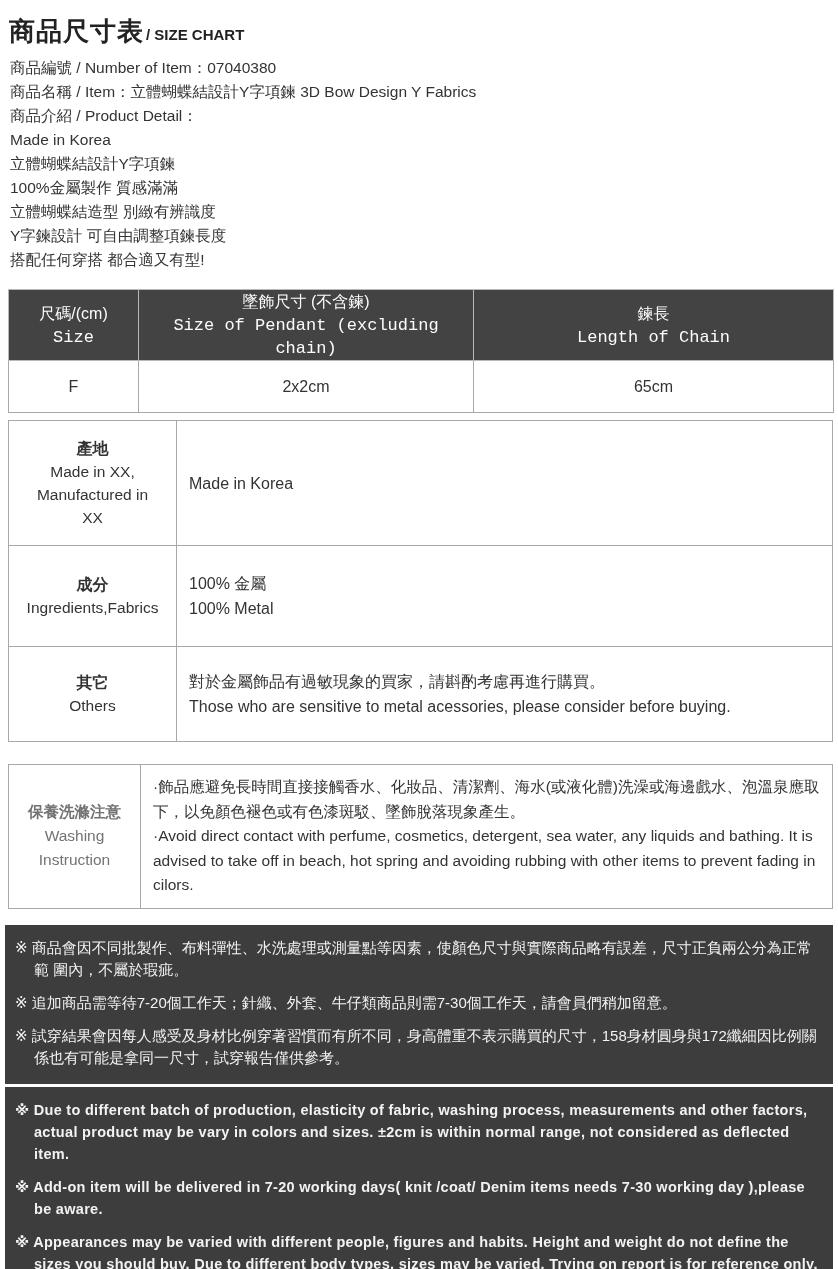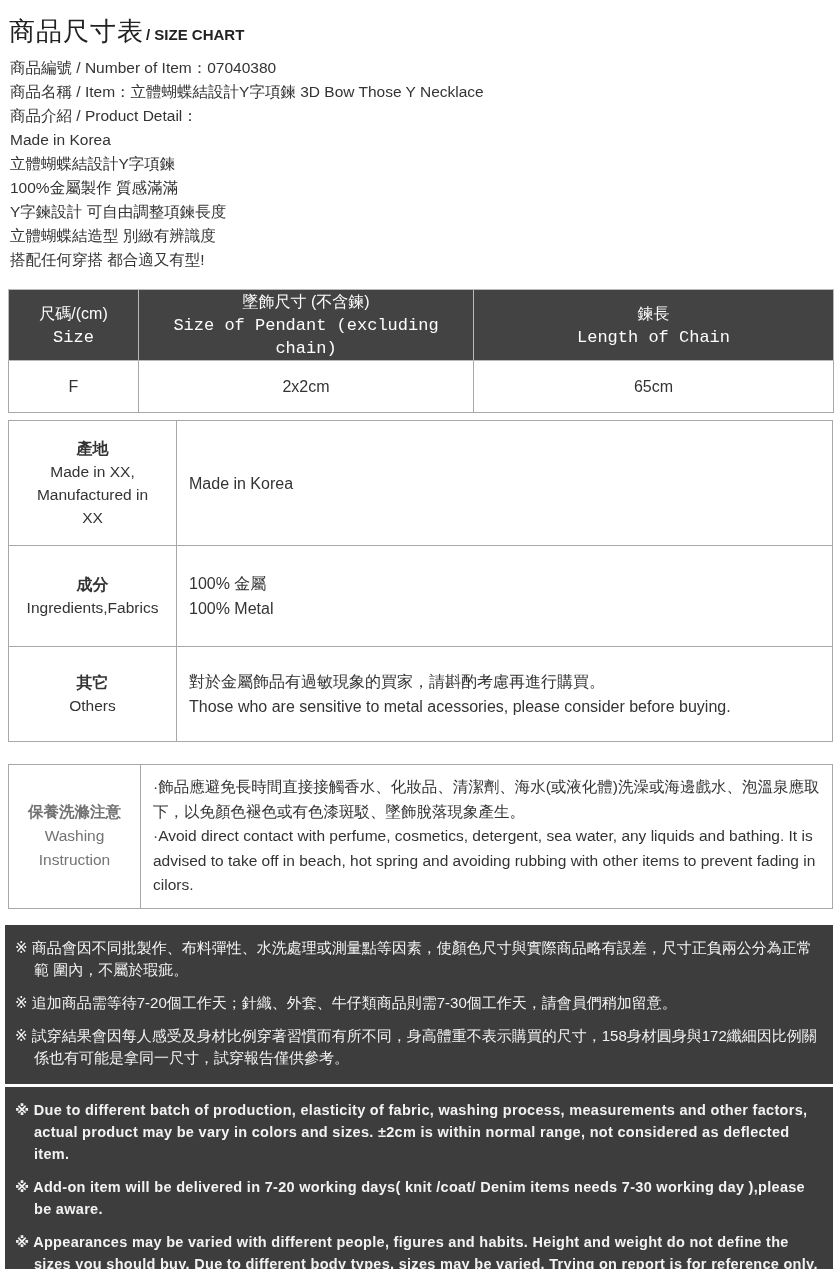--- a/index.html
+++ b/index.html
@@ -6,21 +6,21 @@
   body{
     width:838px;min-height:1269px;background:#ffffff;
     font-family:"Liberation Sans","DejaVu Sans",sans-serif;
     color:#3a3a3a;
     -webkit-font-smoothing:antialiased;
   }
   .page{position:relative;width:838px;}
 
   
   .title-row{margin:16px 0 6px 9px;line-height:30px;}
-  .title-zh{font-size:26px;font-weight:normal;color:#222;letter-spacing:1px;}
+  .title-zh{font-size:26px;font-weight:bold;color:#222;letter-spacing:1px;}
   .title-en{font-size:15px;font-weight:600;color:#222;margin-left:2px;}
 
   .info-block{margin-left:10px;}
   .info-line{font-size:15.5px;line-height:24px;color:#333;}
 
   
   table{border-collapse:collapse;table-layout:fixed;}
   .size-table{margin:17px 0 0 8px;width:825px;border-radius:10px;}
   .size-table th{
     background:#434343;color:#fdfdfd;font-weight:normal;
@@ -70,27 +70,27 @@
 <body>
 
 <div class="page">
 
   <div class="title-row">
     <span class="title-zh">商品尺寸表</span><span class="title-en">/ SIZE CHART</span>
   </div>
 
   <div class="info-block">
     <div class="info-line">商品編號 / Number of Item：07040380</div>
-    <div class="info-line">商品名稱 / Item：立體蝴蝶結設計Y字項鍊 3D Bow Those Y Necklace</div>
+    <div class="info-line">商品名稱 / Item：立體蝴蝶結設計Y字項鍊 3D Bow Design Y Fabrics</div>
     <div class="info-line">商品介紹 / Product Detail：</div>
     <div class="info-line">Made in Korea</div>
     <div class="info-line">立體蝴蝶結設計Y字項鍊</div>
     <div class="info-line">100%金屬製作 質感滿滿</div>
+    <div class="info-line">立體蝴蝶結造型 別緻有辨識度</div>
     <div class="info-line">Y字鍊設計 可自由調整項鍊長度</div>
-    <div class="info-line">立體蝴蝶結造型 別緻有辨識度</div>
     <div class="info-line">搭配任何穿搭 都合適又有型!</div>
   </div>
 
   <table class="size-table">
     <colgroup>
         <col class="col-size">
         <col class="col-pendant">
         <col class="col-chain">
       </colgroup>
     <thead>

